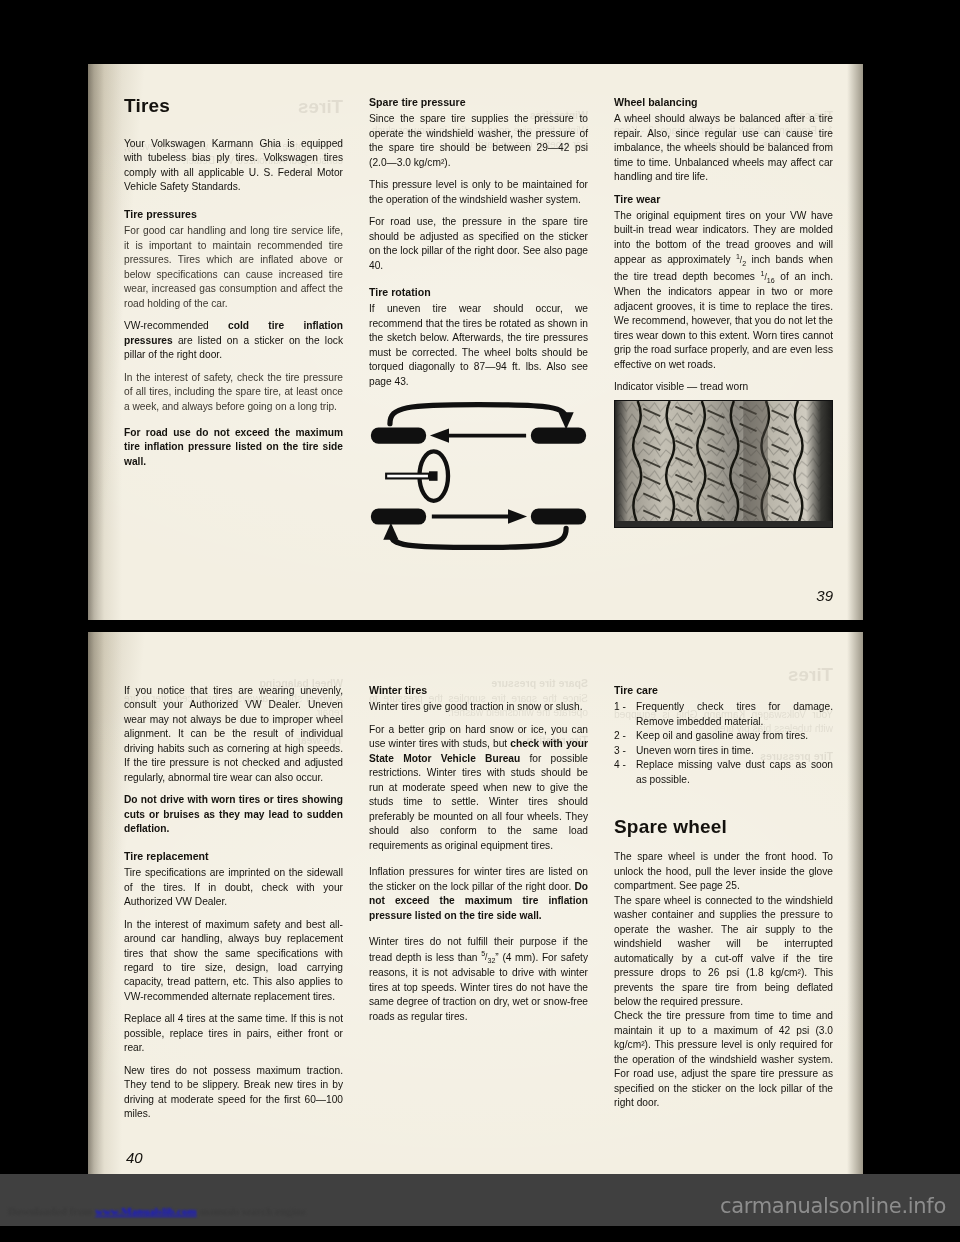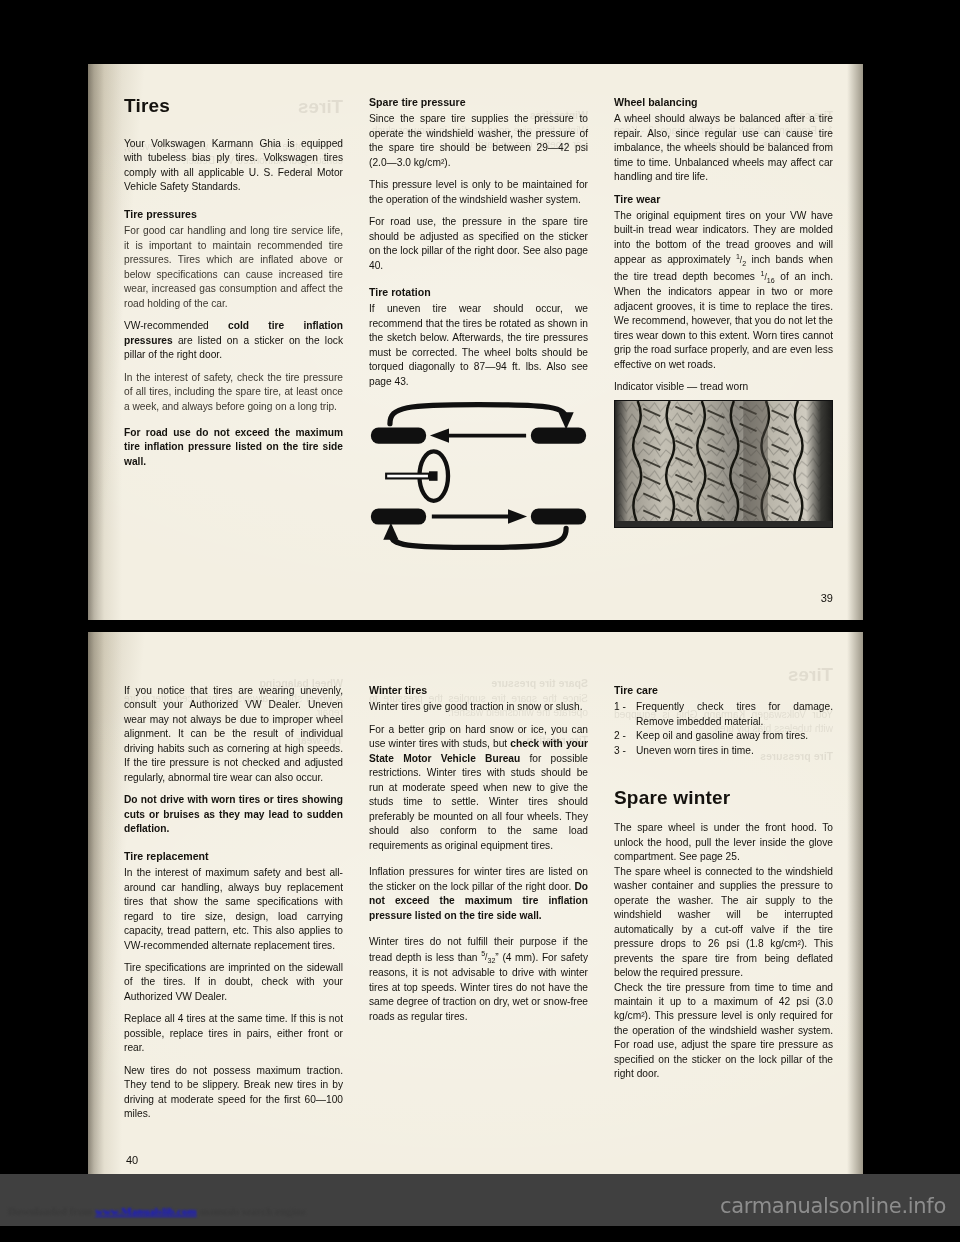--- a/index.html
+++ b/index.html
@@ -65,21 +65,21 @@
     font-size: 10.2px; line-height: 1.42;
     text-align: justify; margin: 0 0 8px 0;
     -webkit-hyphens: none; hyphens: none;
   }
   p.nogap { margin-bottom: 0; }
   p.b { font-weight: bold; }
   b { font-weight: bold; }
   .faded { color: #3c3830; }
   .cap { font-size: 10.2px; line-height: 1.4; margin: 0 0 5px 0; text-align: left; }
   .pagenum {
-    position: absolute; font-size: 11px; font-weight: normal; z-index: 5;
+    position: absolute; font-size: 15px; font-weight: normal; z-index: 5; font-style: italic;
   }
   #pn39 { right: 30px; bottom: 16px; }
   #pn40 { left: 38px;  bottom: 24px; }
 
   
   ol.care { list-style: none; margin: 0 0 8px 0; }
   ol.care li {
     font-size: 10.2px; line-height: 1.42;
     padding-left: 22px; text-indent: -22px;
     margin-bottom: 0; text-align: justify;
@@ -319,43 +319,44 @@
           <h2>Tire wear</h2>
         </div>
     </div>
 
     <div class="cols" style="padding-top:52px">
 
       <div class="col">
         <p>If you notice that tires are wearing unevenly, consult your Authorized VW Dealer. Uneven wear may not always be due to improper wheel alignment. It can be the result of individual driving habits such as cornering at high speeds. If the tire pressure is not checked and adjusted regularly, abnormal tire wear can also occur.</p>
         <p class="b">Do not drive with worn tires or tires showing cuts or bruises as they may lead to sudden deflation.</p>
         <h2 class="sub">Tire replacement</h2>
+        <p>Tire specifications are imprinted on the sidewall of the tires. If in doubt, check with your Authorized VW Dealer.</p>
         <p>In the interest of maximum safety and best all-around car handling, always buy replacement tires that show the same specifications with regard to tire size, design, load carrying capacity, tread pattern, etc. This also applies to VW-recommended alternate replacement tires.</p>
-        <p>Tire specifications are imprinted on the sidewall of the tires. If in doubt, check with your Authorized VW Dealer.</p>
         <p>Replace all 4 tires at the same time. If this is not possible, replace tires in pairs, either front or rear.</p>
         <p>New tires do not possess maximum traction. They tend to be slippery. Break new tires in by driving at moderate speed for the first 60—100 miles.</p>
       </div>
 
       <div class="col">
         <h2 class="sub first">Winter tires</h2>
         <p>Winter tires give good traction in snow or slush.</p>
         <p><span>For a better grip on hard snow or ice, you can use winter tires with studs, but </span><b>check with your State Motor Vehicle Bureau</b><span> for possible restrictions. Winter tires with studs should be run at moderate speed when new to give the studs time to settle. Winter tires should preferably be mounted on all four wheels. They should also conform to the same load requirements as original equipment tires.</span></p>
         <p style="margin-top:12px"><span>Inflation pressures for winter tires are listed on the sticker on the lock pillar of the right door. </span><b>Do not exceed the maximum tire inflation pressure listed on the tire side wall.</b></p>
         <p style="margin-top:12px"><span>Winter tires do not fulfill their purpose if the tread depth is less than </span><span style="font-size:8.5px"><sup>5</sup>/<sub>32</sub></span><span>” (4 mm). For safety reasons, it is not advisable to drive with winter tires at top speeds. Winter tires do not have the same degree of traction on dry, wet or snow-free roads as regular tires.</span></p>
       </div>
 
       <div class="col">
         <h2 class="sub first">Tire care</h2>
         <ol class="care" id="care-list">
             <li><span class="n">1 -</span><span>Frequently check tires for damage. Remove imbedded material.</span></li>
             <li><span class="n">2 -</span><span>Keep oil and gasoline away from tires.</span></li>
             <li><span class="n">3 -</span><span>Uneven worn tires in time.</span></li>
+            <li><span class="n">4 -</span><span>Replace missing valve dust caps as soon as possible.</span></li>
           </ol>
 
-        <h1 class="title" style="margin-top:30px;margin-bottom:14px">Spare winter</h1>
+        <h1 class="title" style="margin-top:30px;margin-bottom:14px">Spare wheel</h1>
         <p class="nogap">The spare wheel is under the front hood. To unlock the hood, pull the lever inside the glove compartment. See page 25.</p>
         <p class="nogap">The spare wheel is connected to the windshield washer container and supplies the pressure to operate the washer. The air supply to the windshield washer will be interrupted automatically by a cut-off valve if the tire pressure drops to 26 psi (1.8 kg/cm²). This prevents the spare tire from being deflated below the required pressure.</p>
         <p class="nogap">Check the tire pressure from time to time and maintain it up to a maximum of 42 psi (3.0 kg/cm²). This pressure level is only required for the operation of the windshield washer system. For road use, adjust the spare tire pressure as specified on the sticker on the lock pillar of the right door.</p>
       </div>
     </div>
 
     <div class="pagenum" id="pn40">40</div>
   </div>
 
   <div class="footer">

